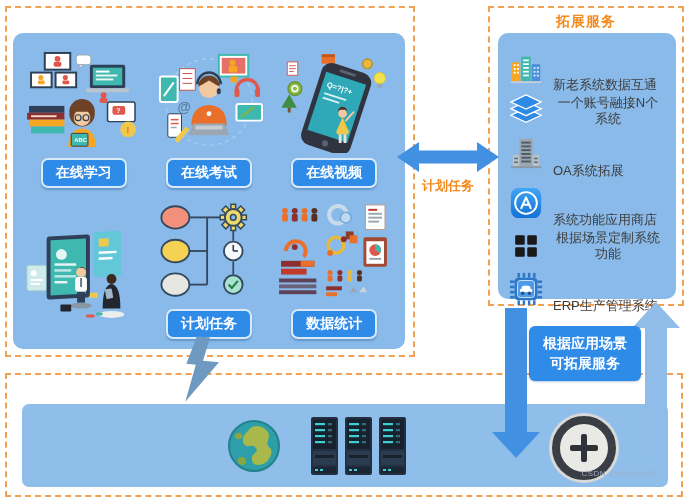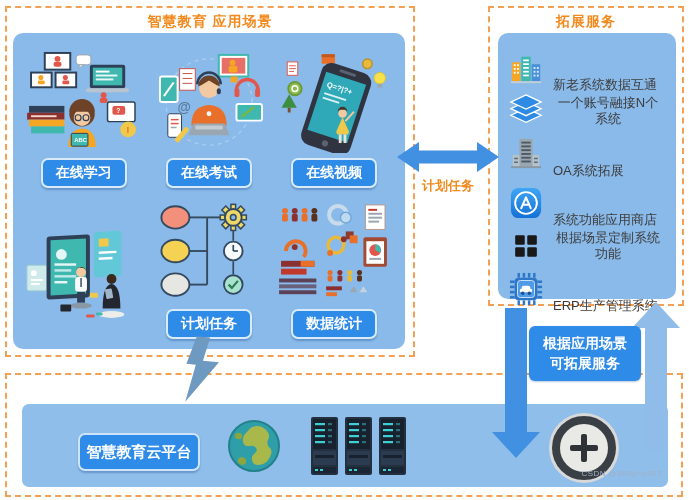--- a/index.html
+++ b/index.html
@@ -78,21 +78,20 @@
   #watermark{
     position:absolute;right:6px;bottom:9px;font-size:8px;color:#9fb0c6;letter-spacing:.5px;z-index:7;margin-left:8px;
   }
 </style>
 </head>
 <body>
 
 <div id="canvas">
 
   <div id="scene-box" class="dashed-box">
-    <div class="panel-title">智慧教育 应用场景</div>
     <div id="scene-inner" class="blue-box">
       <div id="scene-grid">
 
         <div class="scene-cell">
           <svg width="118" height="102" viewBox="0 0 120 104">
             <rect x="20" y="2" width="26" height="17" fill="#fff" stroke="#2e4057" stroke-width="2"></rect>
             <circle cx="33" cy="8" r="3" fill="#e2574c"></circle>
               <rect x="29" y="11" width="8" height="5" rx="2" fill="#e2574c"></rect>
             <rect x="6" y="22" width="21" height="15" fill="#fff" stroke="#2e4057" stroke-width="2"></rect>
             <circle cx="16" cy="27" r="2.6" fill="#f5a623"></circle>
@@ -488,21 +487,20 @@
   </svg>
 
   <div id="v-label">
     <div>根据应用场景</div>
     <div>可拓展服务</div>
   </div>
 
   <div id="platform-box" class="dashed-box">
     <div id="platform-inner" class="blue-box">
 
-      <div id="cloud-btn">智慧教育云平台</div>
 
       <svg id="globe" width="54" height="54" viewBox="0 0 54 54">
         <circle cx="27" cy="27" r="25" fill="#2e9ea8"></circle>
         <path d="M25 8 q8 -3 13 2 q6 5 3 11 q-2 5 2 8 q3 3 0 9 q-4 8 -12 8 q-5 0 -6 -5 q-1 -4 3 -7 q3 -2 1 -5 q-2 -3 -6 -2 q-6 1 -7 -4 q-1 -6 4 -10 q2 -3 5 -5 z" fill="#a8b84b"></path>
         <path d="M10 14 q4 -1 5 2 q1 3 -2 4 q-4 1 -5 -2 q-1 -3 2 -4 z" fill="#8da53e"></path>
         <path d="M14 38 q4 0 5 3 q1 4 -3 5 q-4 0 -5 -3 q-1 -4 3 -5 z" fill="#8da53e"></path>
         <circle cx="27" cy="27" r="25" fill="none" stroke="#23818b" stroke-width="2"></circle>
       </svg>
 
       <svg id="servers" width="96" height="59" viewBox="0 0 96 59">

